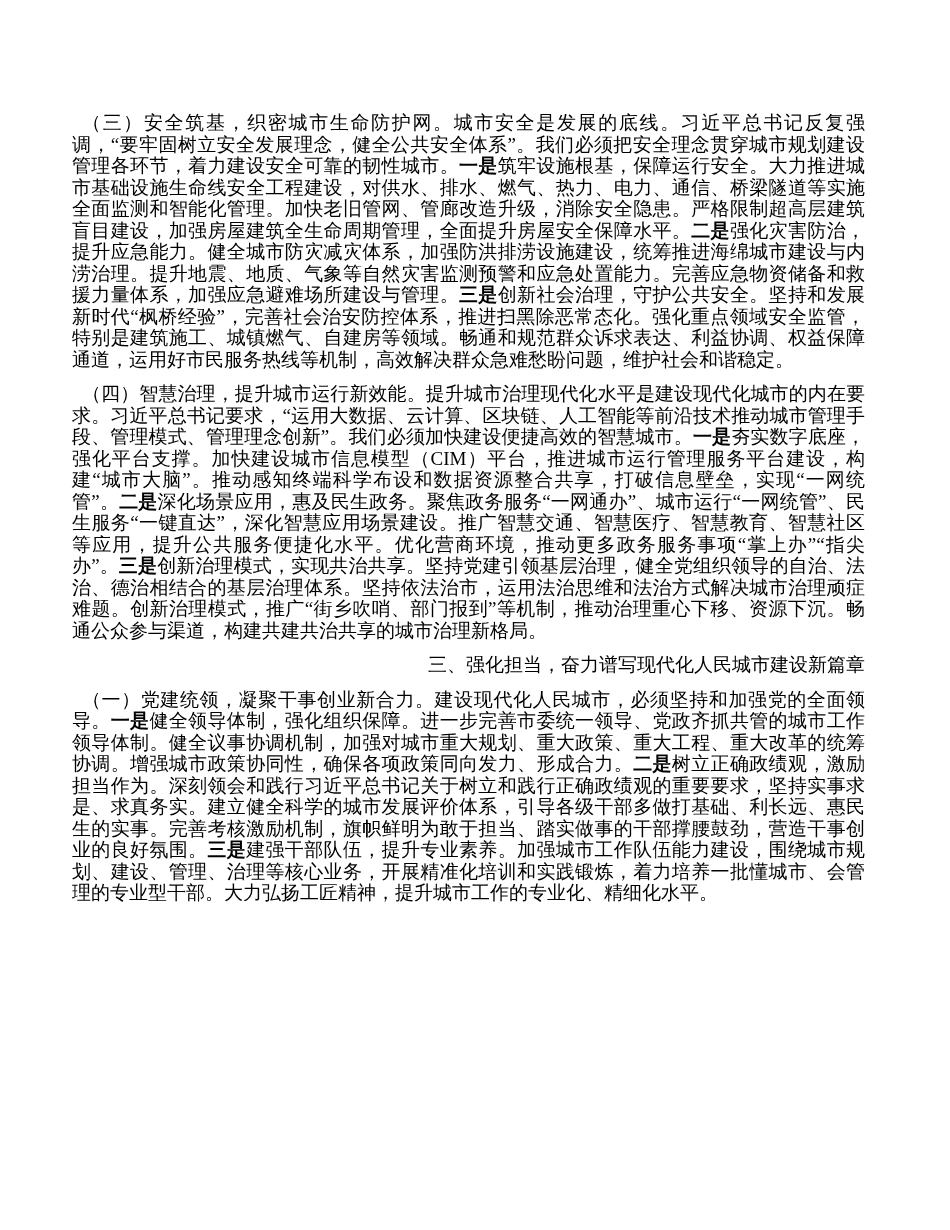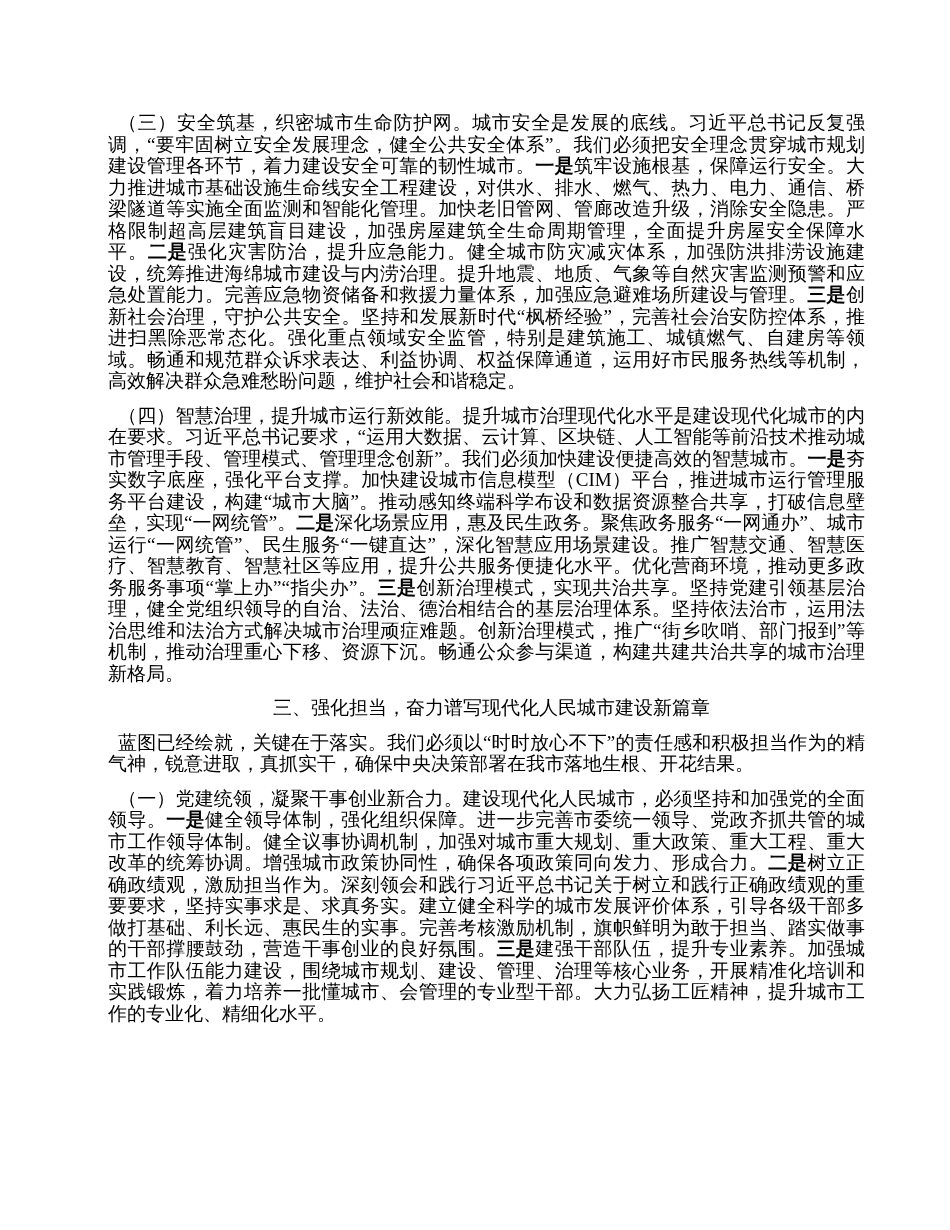--- a/index.html
+++ b/index.html
@@ -9,50 +9,49 @@
   body {
     width: 950px;
     height: 1230px;
     background: #ffffff;
     font-family: "Liberation Serif", "DejaVu Serif", serif;
   }
   .page {
     box-sizing: border-box;
     width: 950px;
     height: 1230px;
-    padding: 112px 85px 30px 108px;
+    padding: 112px 85px 30px 72px;
     overflow: hidden;
     background: #ffffff;
   }
   .doc {
     color: #000000;
   }
   .doc .block {
     margin: 0 0 13px 0;
     font-size: 19px;
     line-height: 21.5px;
     font-weight: normal;
     color: #000000;
   }
   .doc p.block {
     text-align: justify;
     text-indent: 10px;
   }
   .doc h2.block {
     text-indent: 10px;
-    text-align: center;
+    text-align: right;
   }
   .doc .run-bold {
     font-weight: bold;
   }
 </style>
 </head>
 <body style="background: rgb(255, 255, 255);">
 
 <main class="page">
   <article class="doc" id="doc-root" style="color: rgb(0, 0, 0);">
       <p class="block"><span class="run">（三）安全筑基，织密城市生命防护网。城市安全是发展的底线。习近平总书记反复强调，“要牢固树立安全发展理念，健全公共安全体系”。我们必须把安全理念贯穿城市规划建设管理各环节，着力建设安全可靠的韧性城市。</span><span class="run-bold">一是</span><span class="run">筑牢设施根基，保障运行安全。大力推进城市基础设施生命线安全工程建设，对供水、排水、燃气、热力、电力、通信、桥梁隧道等实施全面监测和智能化管理。加快老旧管网、管廊改造升级，消除安全隐患。严格限制超高层建筑盲目建设，加强房屋建筑全生命周期管理，全面提升房屋安全保障水平。</span><span class="run-bold">二是</span><span class="run">强化灾害防治，提升应急能力。健全城市防灾减灾体系，加强防洪排涝设施建设，统筹推进海绵城市建设与内涝治理。提升地震、地质、气象等自然灾害监测预警和应急处置能力。完善应急物资储备和救援力量体系，加强应急避难场所建设与管理。</span><span class="run-bold">三是</span><span class="run">创新社会治理，守护公共安全。坚持和发展新时代“枫桥经验”，完善社会治安防控体系，推进扫黑除恶常态化。强化重点领域安全监管，特别是建筑施工、城镇燃气、自建房等领域。畅通和规范群众诉求表达、利益协调、权益保障通道，运用好市民服务热线等机制，高效解决群众急难愁盼问题，维护社会和谐稳定。</span></p>
       <p class="block"><span class="run">（四）智慧治理，提升城市运行新效能。提升城市治理现代化水平是建设现代化城市的内在要求。习近平总书记要求，“运用大数据、云计算、区块链、人工智能等前沿技术推动城市管理手段、管理模式、管理理念创新”。我们必须加快建设便捷高效的智慧城市。</span><span class="run-bold">一是</span><span class="run">夯实数字底座，强化平台支撑。加快建设城市信息模型（CIM）平台，推进城市运行管理服务平台建设，构建“城市大脑”。推动感知终端科学布设和数据资源整合共享，打破信息壁垒，实现“一网统管”。</span><span class="run-bold">二是</span><span class="run">深化场景应用，惠及民生政务。聚焦政务服务“一网通办”、城市运行“一网统管”、民生服务“一键直达”，深化智慧应用场景建设。推广智慧交通、智慧医疗、智慧教育、智慧社区等应用，提升公共服务便捷化水平。优化营商环境，推动更多政务服务事项“掌上办”“指尖办”。</span><span class="run-bold">三是</span><span class="run">创新治理模式，实现共治共享。坚持党建引领基层治理，健全党组织领导的自治、法治、德治相结合的基层治理体系。坚持依法治市，运用法治思维和法治方式解决城市治理顽症难题。创新治理模式，推广“街乡吹哨、部门报到”等机制，推动治理重心下移、资源下沉。畅通公众参与渠道，构建共建共治共享的城市治理新格局。</span></p>
       <h2 class="block"><span class="run">三、强化担当，奋力谱写现代化人民城市建设新篇章</span></h2>
-      <p class="block"><span class="run">蓝图已经绘就，关键在于落实。我们必须以“时时放心不下”的责任感和积极担当作为的精气神，锐意进取，真抓实干，确保中央决策部署在我市落地生根、开花结果。</span></p>
       <p class="block"><span class="run">（一）党建统领，凝聚干事创业新合力。建设现代化人民城市，必须坚持和加强党的全面领导。</span><span class="run-bold">一是</span><span class="run">健全领导体制，强化组织保障。进一步完善市委统一领导、党政齐抓共管的城市工作领导体制。健全议事协调机制，加强对城市重大规划、重大政策、重大工程、重大改革的统筹协调。增强城市政策协同性，确保各项政策同向发力、形成合力。</span><span class="run-bold">二是</span><span class="run">树立正确政绩观，激励担当作为。深刻领会和践行习近平总书记关于树立和践行正确政绩观的重要要求，坚持实事求是、求真务实。建立健全科学的城市发展评价体系，引导各级干部多做打基础、利长远、惠民生的实事。完善考核激励机制，旗帜鲜明为敢于担当、踏实做事的干部撑腰鼓劲，营造干事创业的良好氛围。</span><span class="run-bold">三是</span><span class="run">建强干部队伍，提升专业素养。加强城市工作队伍能力建设，围绕城市规划、建设、管理、治理等核心业务，开展精准化培训和实践锻炼，着力培养一批懂城市、会管理的专业型干部。大力弘扬工匠精神，提升城市工作的专业化、精细化水平。</span></p>
     </article>
 </main>
 
 </body></html>

